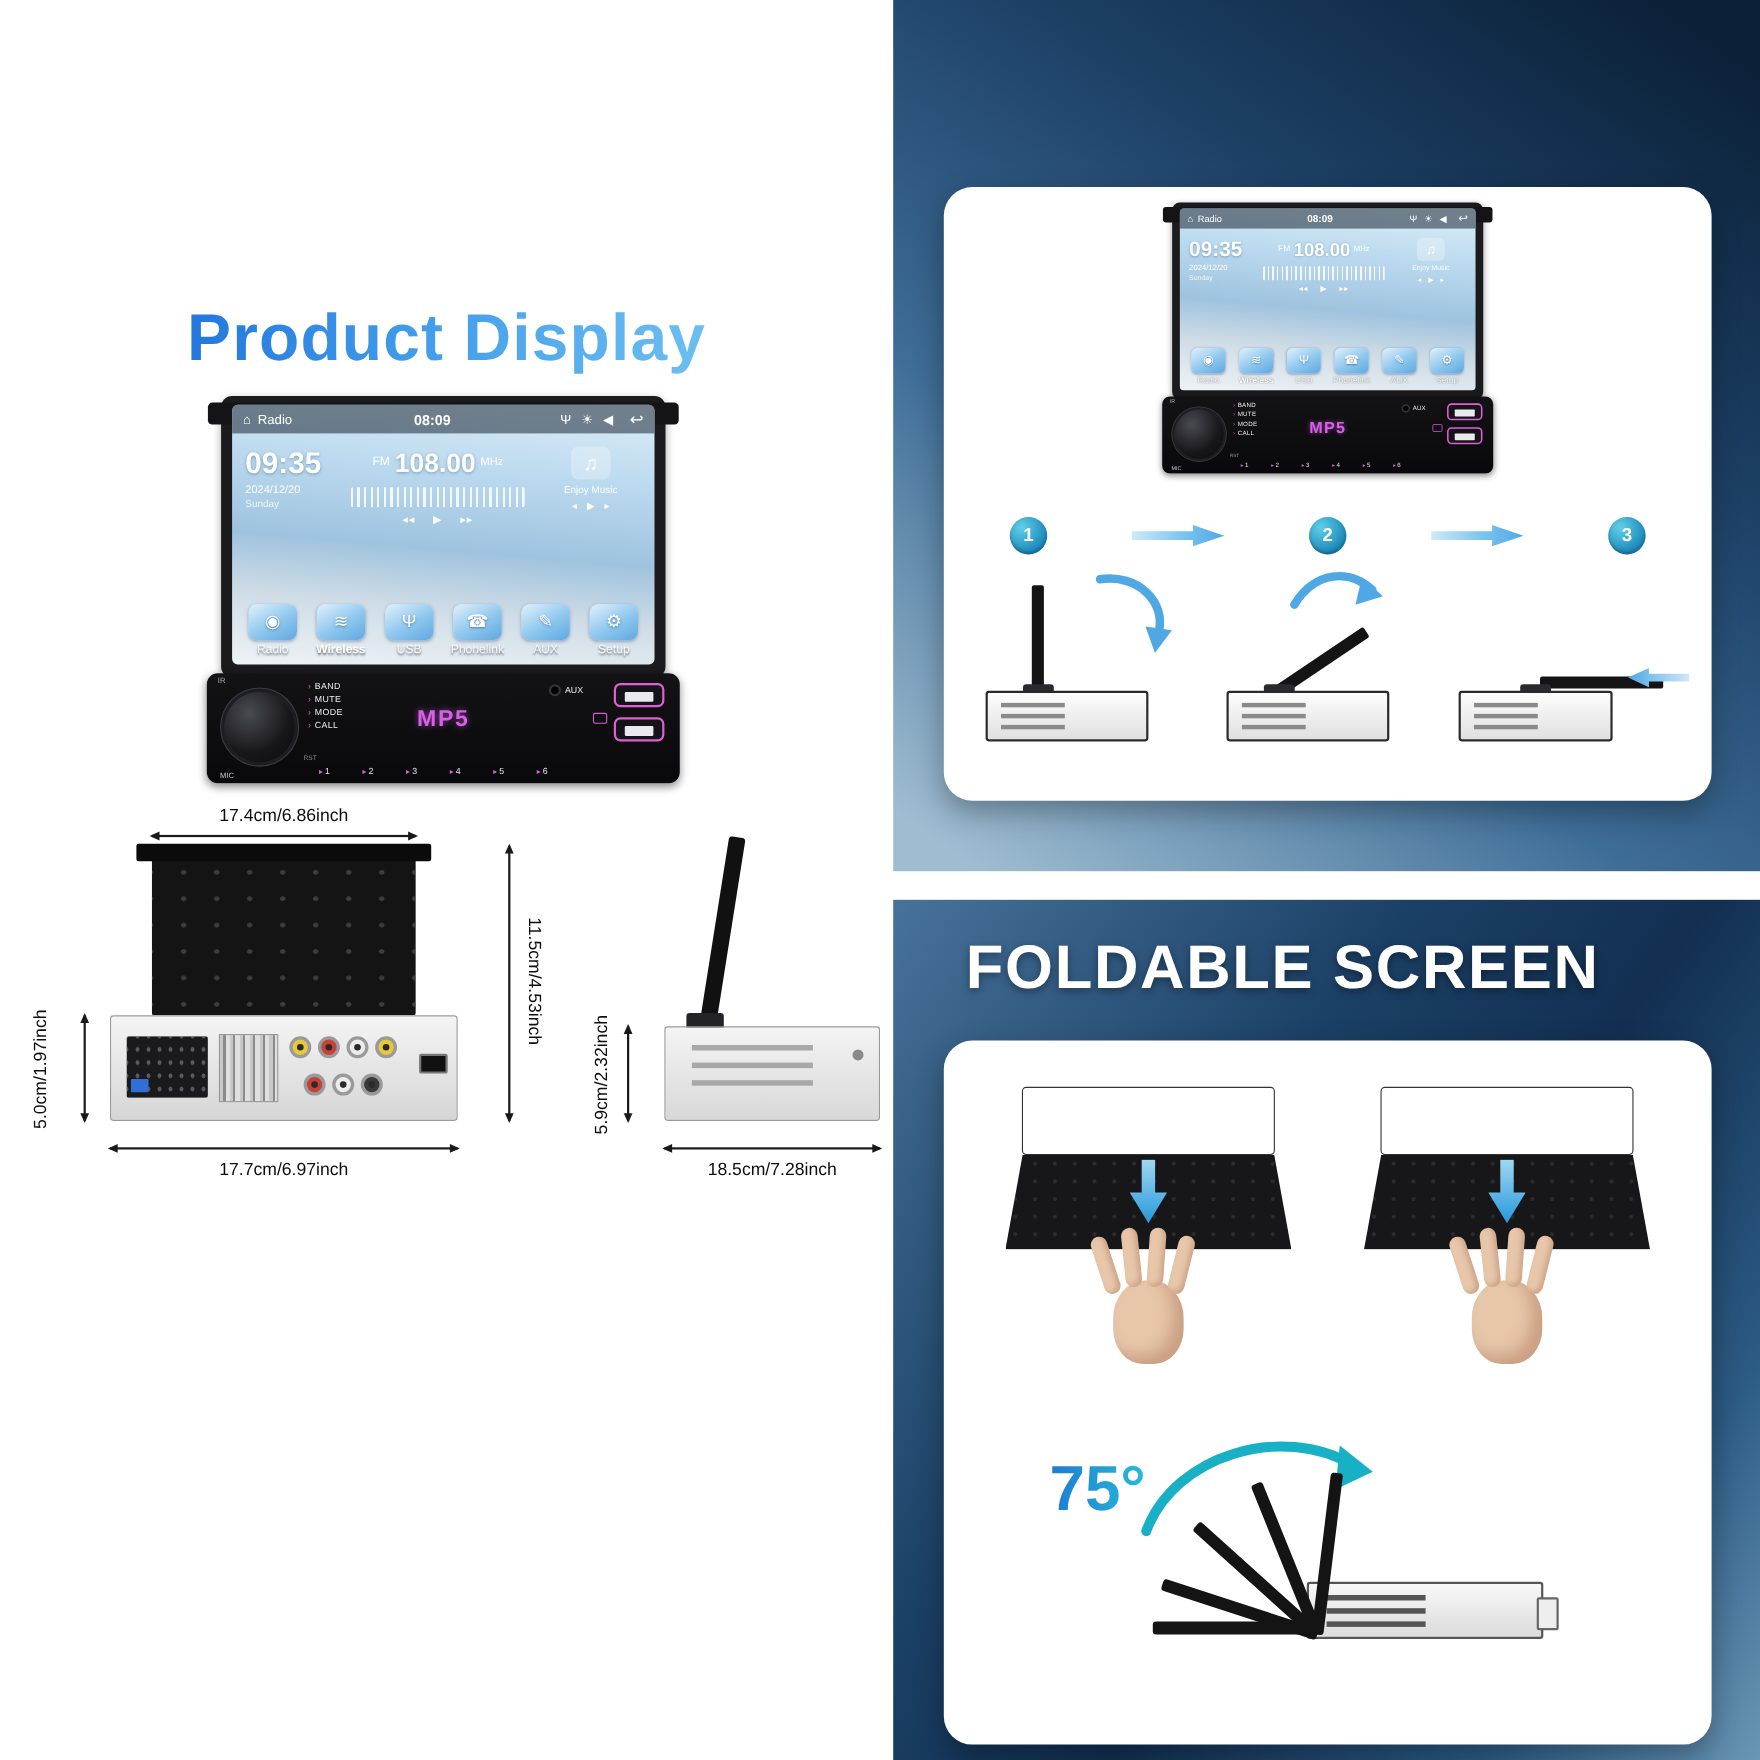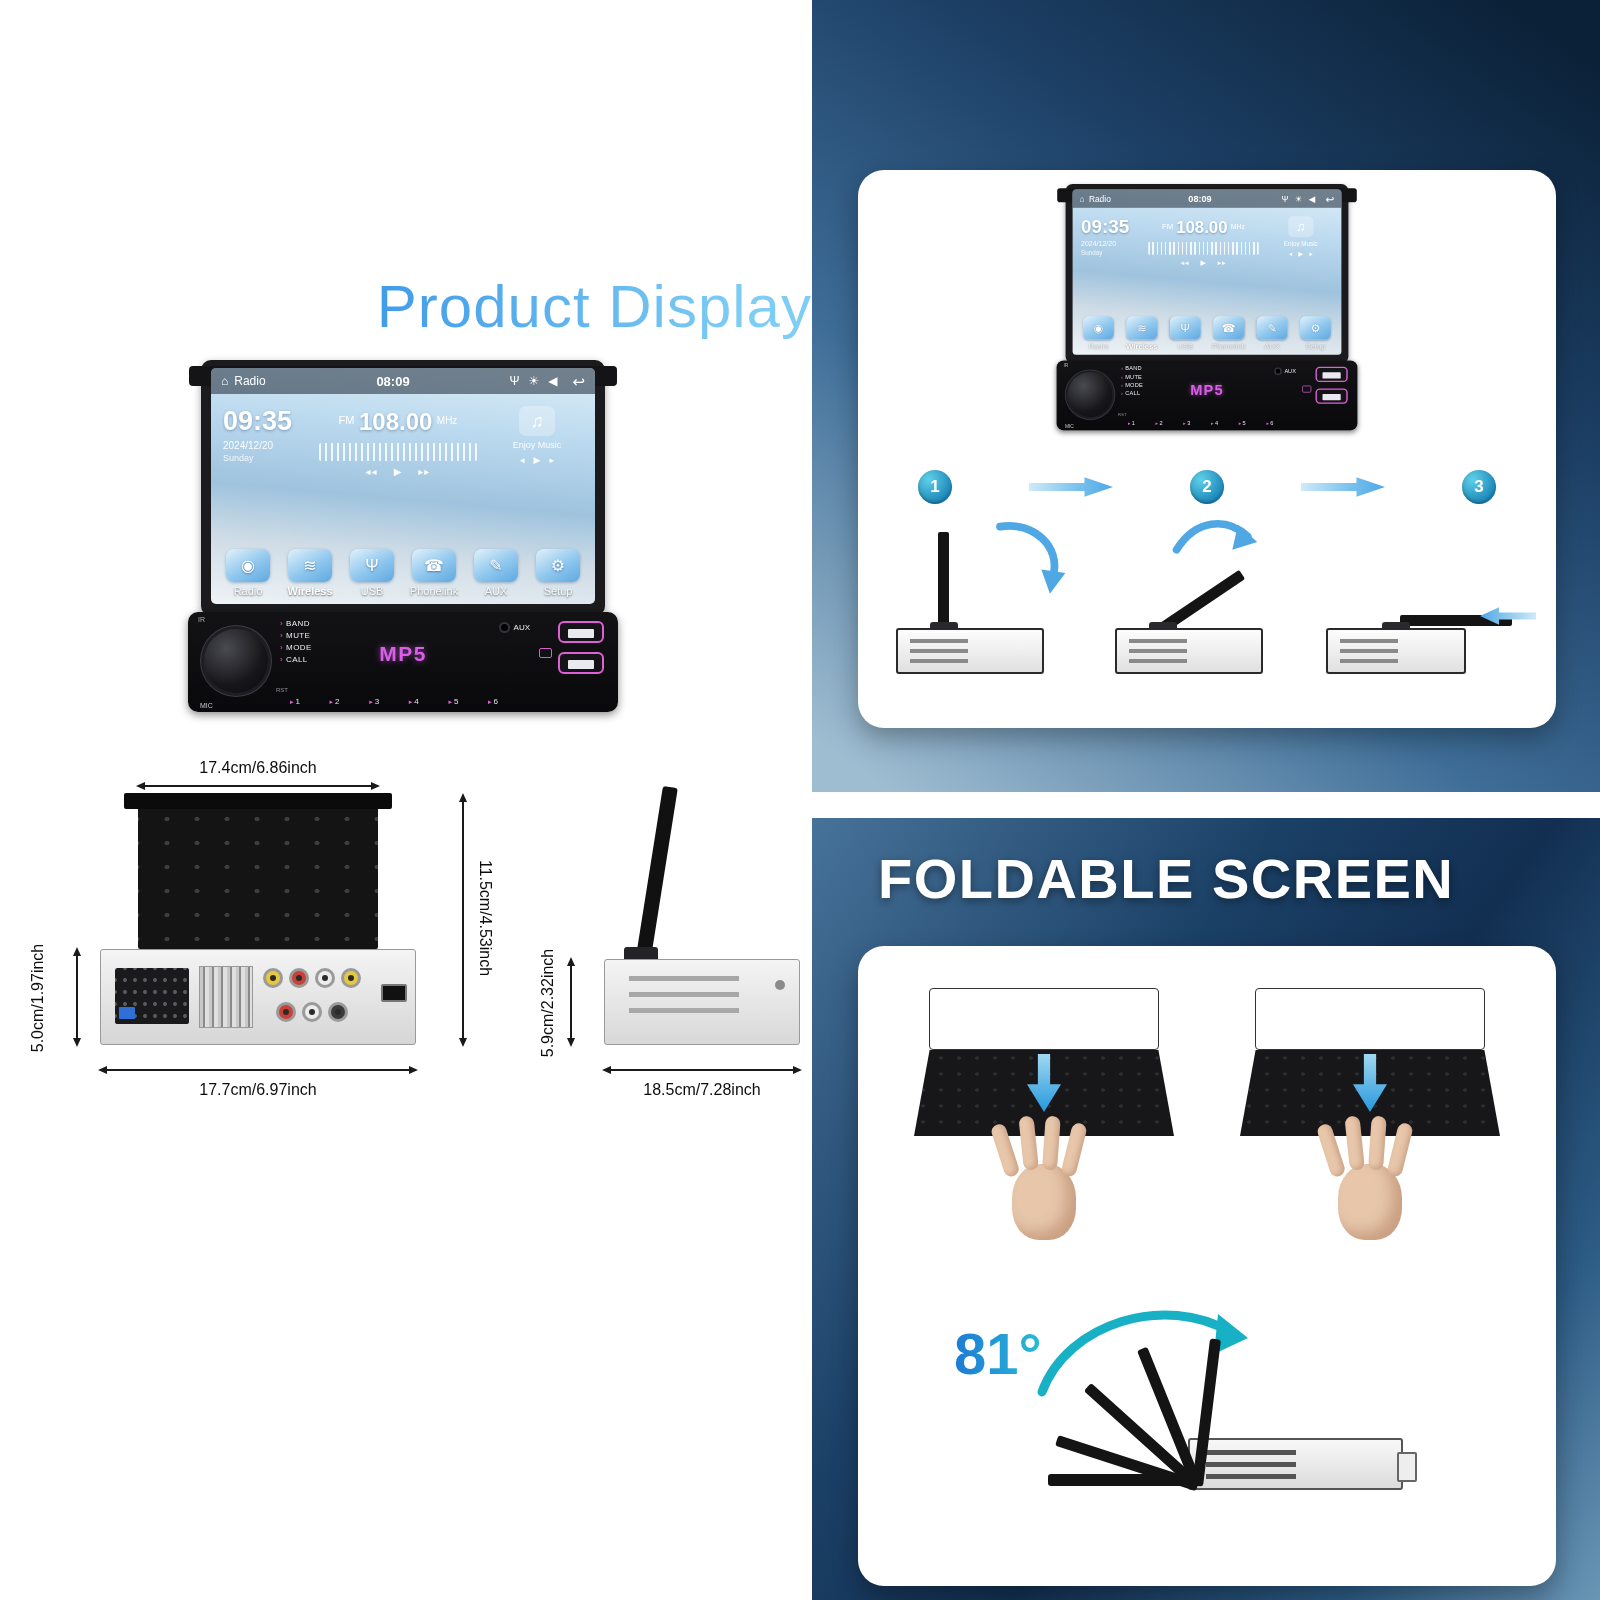--- a/index.html
+++ b/index.html
@@ -1,22 +1,22 @@
 <!DOCTYPE html>
 <html><head>
 <meta charset="utf-8">
 <style>
   * { margin:0; padding:0; box-sizing:border-box; }
   body { font-family:"Liberation Sans", sans-serif; background:#ffffff; }
   .canvas { position:relative; width:1600px; height:1600px; background:#ffffff; overflow:hidden; }
 
   
   .pd-title {
-    position:absolute; left:0; top:272px; width:812px; text-align:right;
-    font-size:60px; font-weight:400; letter-spacing:1px;
+    position:absolute; left:0; top:272px; width:812px; text-align:center;
+    font-size:60px; font-weight:700; letter-spacing:1px;
     background:linear-gradient(90deg,#1464d8 8%,#3f9ae8 45%,#7ecdf4 92%);
     -webkit-background-clip:text; background-clip:text;
     color:transparent; -webkit-text-fill-color:transparent;
   }
 
   .pd-device { position:absolute; left:188px; top:360px; }
 
   
   .device { width:430px; position:relative; }
   .screen-unit { position:relative; width:404px; height:256px; margin:0 auto;
@@ -78,21 +78,21 @@
   .fp-aux { position:absolute; right:88px; top:10px; display:flex; align-items:center; gap:4px; }
   .aux-hole { width:11px; height:11px; border-radius:50%; background:#000; border:2px solid #34343c; }
   .aux-label { font-size:8px; color:#ececf0; }
   .fp-cam { position:absolute; right:66px; top:36px; width:13px; height:10px; background:#101014;
     border:1px solid #d65fd0; border-radius:2px; }
   .usb-ports { position:absolute; right:14px; top:9px; display:flex; flex-direction:column; gap:9px; }
   .usb-port { position:relative; width:46px; height:22px; border:2px solid #e05fd6; border-radius:6px; background:#141418; }
   .usb-port::after { content:""; position:absolute; left:8px; right:8px; top:6px; height:9px; background:#e9e9ef; border-radius:1px; }
 
   
-  .diagrams { position:absolute; left:0; top:745px; width:888px; height:410px; }
+  .diagrams { position:absolute; left:0; top:719px; width:888px; height:410px; }
   .rear-view { position:absolute; left:58px; top:14px; width:440px; height:360px; }
   .side-view { position:absolute; left:540px; top:14px; width:260px; height:360px; }
   .dim-label { position:absolute; font-size:16px; color:#0d0d0d; text-align:center; font-weight:500; white-space:nowrap; }
   .dim-h { position:absolute; height:0; border-top:2px solid #1a1a1a; }
   .dim-h::before { content:""; position:absolute; left:-2px; top:-5px;
     border-right:9px solid #1a1a1a; border-top:4px solid transparent; border-bottom:4px solid transparent; }
   .dim-h::after { content:""; position:absolute; right:-2px; top:-5px;
     border-left:9px solid #1a1a1a; border-top:4px solid transparent; border-bottom:4px solid transparent; }
   .dim-v { position:absolute; width:0; border-left:2px solid #1a1a1a; }
   .dim-v::before { content:""; position:absolute; top:-2px; left:-5px;
@@ -560,21 +560,21 @@
             <div class="palm"></div>
             <div class="finger fg1"></div>
             <div class="finger fg2"></div>
             <div class="finger fg3"></div>
             <div class="finger fg4"></div>
           </div>
         </div>
       </div>
 
       <div class="angle-wrap">
-        <div class="deg-label">81°</div>
+        <div class="deg-label">75°</div>
         <svg class="arc-arrow" viewBox="0 0 232 122">
           <path d="M16 112 C 42 42, 140 14, 204 52" fill="none" stroke="#17b0c4" stroke-width="9" stroke-linecap="round"></path>
           <polygon points="192,34 222,58 188,74" fill="#17b0c4"></polygon>
         </svg>
         <div class="fan-chassis"></div>
         <div class="fan-flat"></div>
         <div class="fan-arm fa4"></div>
         <div class="fan-arm fa3"></div>
         <div class="fan-arm fa2"></div>
         <div class="fan-arm fa1"></div>

